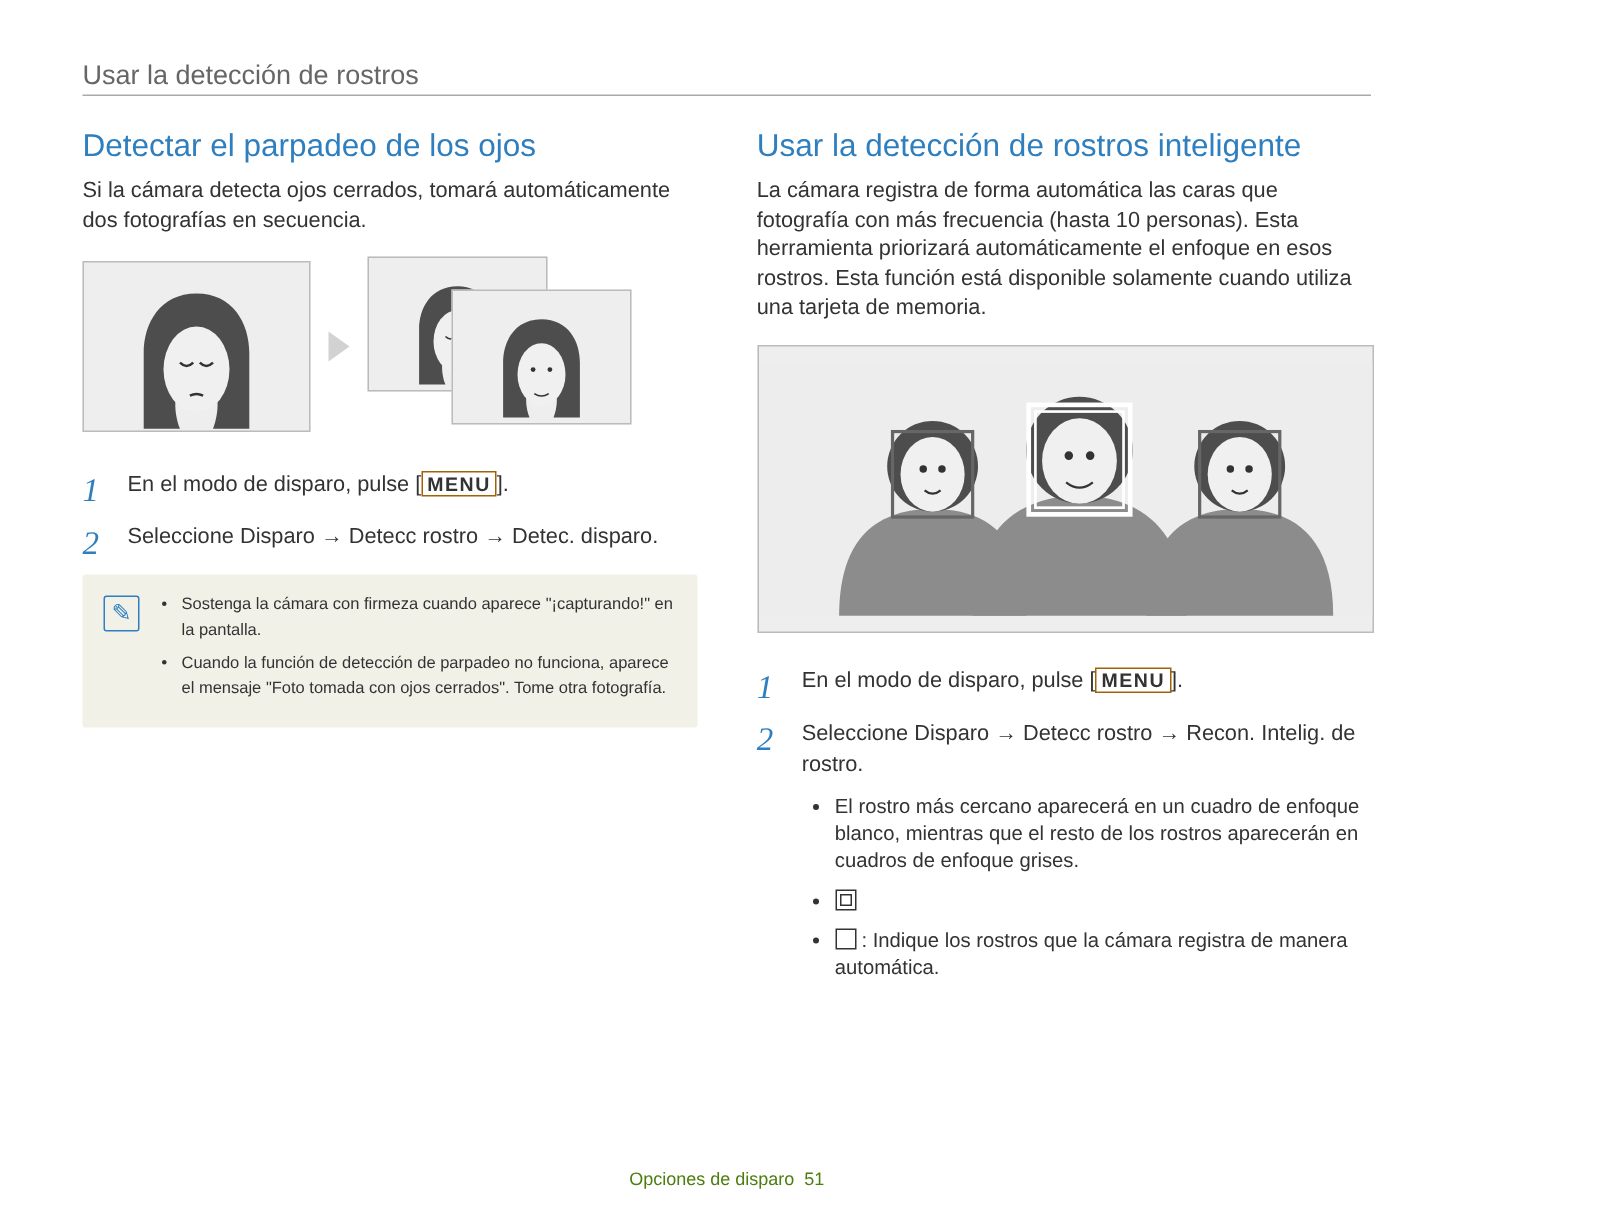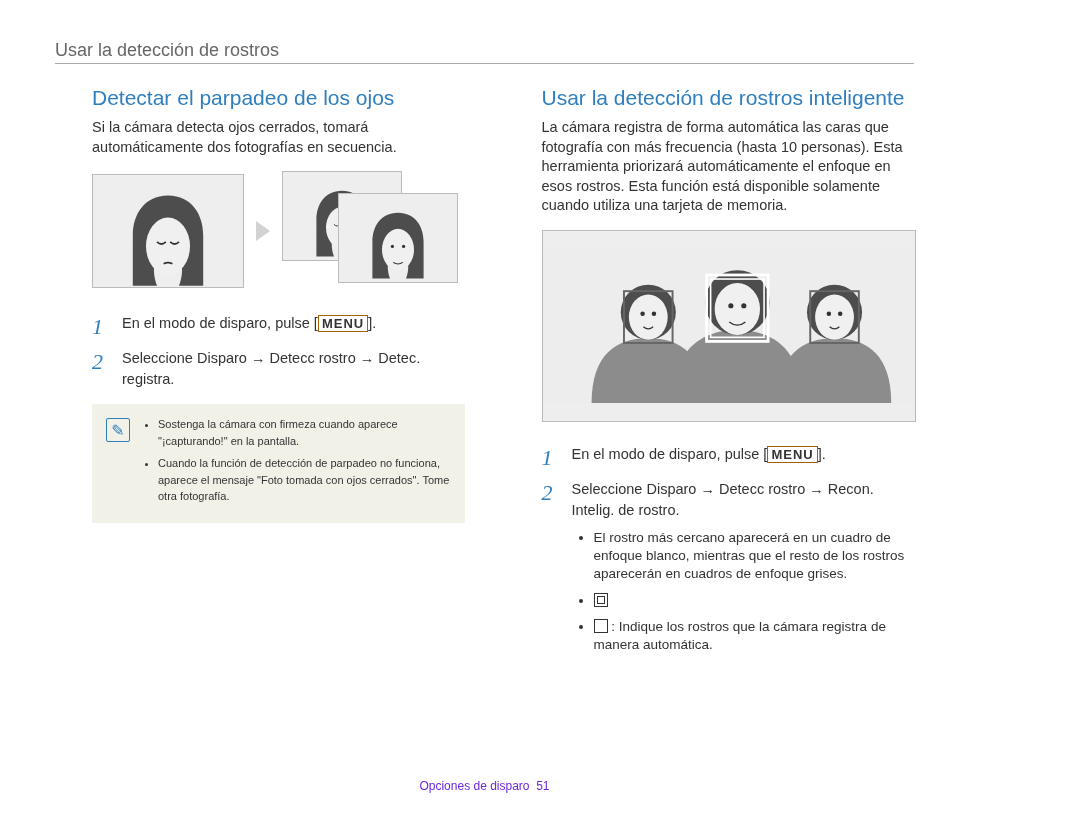--- a/index.html
+++ b/index.html
@@ -28,21 +28,20 @@
     border-top: 1px solid #aaa;
     margin: 2px 0 22px 0;
   }
   .columns {
     display: flex;
     gap: 40px;
   }
   .col {
     flex: 1 1 0;
     min-width: 0;
-    margin-left: 37px;
   }
   h2.section-title {
     color: #2f7fbf;
     font-size: 21px;
     font-weight: 400;
     margin: 0 0 8px 0;
   }
   p.intro {
     font-size: 14.5px;
     line-height: 1.35;
@@ -198,21 +197,21 @@
     inset: 2px;
     border: 1.2px solid #333;
   }
 
   .footer {
     position: absolute;
     bottom: 22px;
     left: 0; right: 0;
     text-align: center;
     font-size: 12px;
-    color: #6d28d9;
+    color: #4d7c0f;
     font-weight: 300;
   }
 </style>
 </head>
 <body>
 
 <div class="page">
 
   <div class="section-header">Usar la detección de rostros</div>
   <hr class="divider">
@@ -256,21 +255,21 @@
         </div>
       </div>
 
       <ol class="steps">
         <li>
           <span class="num">1</span>
           <span>En el modo de disparo, pulse [</span><span class="menu-kbd">MENU</span><span>].</span>
         </li>
         <li>
           <span class="num">2</span>
-          <span>Seleccione </span><span class="bold">Disparo</span><span class="arrow-sym"> → </span><span class="bold">Detecc rostro</span><span class="arrow-sym"> → </span><span class="bold">Detec. registra</span><span>.</span>
+          <span>Seleccione </span><span class="bold">Disparo</span><span class="arrow-sym"> → </span><span class="bold">Detecc rostro</span><span class="arrow-sym"> → </span><span class="bold">Detec. disparo</span><span>.</span>
         </li>
       </ol>
 
       <div class="note-box">
         <div class="note-icon">✎</div>
         <ul>
           <li>
             <span>Sostenga la cámara con firmeza cuando aparece "</span><span class="bold">¡capturando!</span><span>" en la pantalla.</span>
           </li>
           <li>

